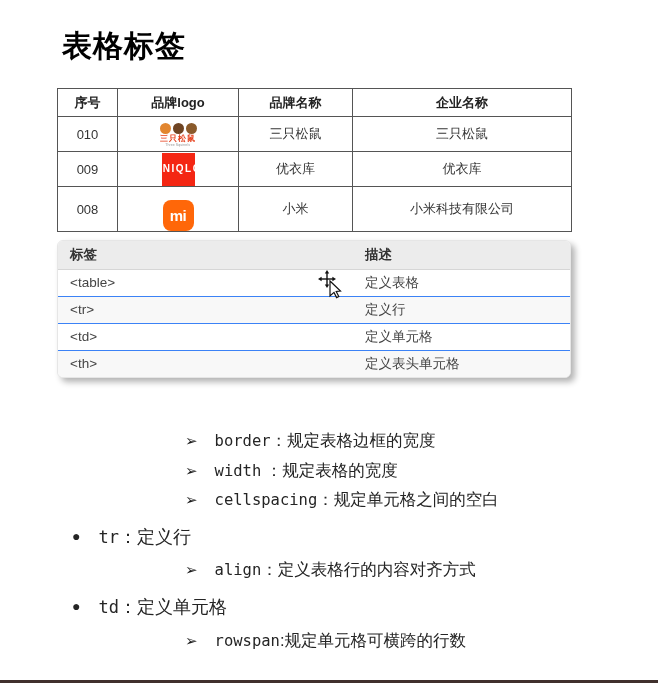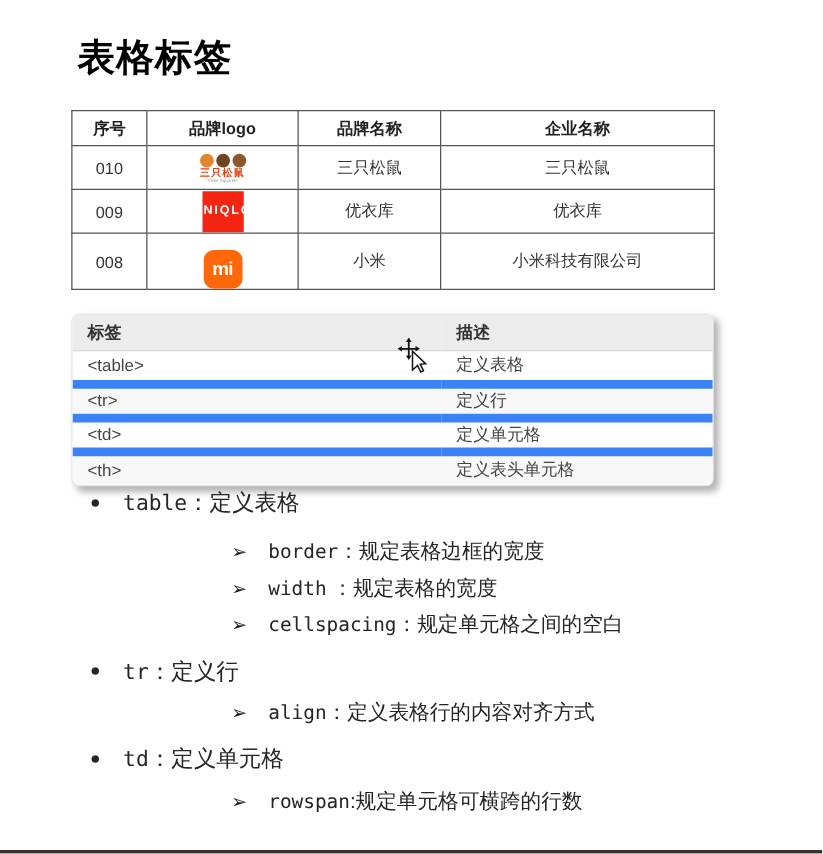--- a/index.html
+++ b/index.html
@@ -45,26 +45,25 @@
     display:inline-flex; align-items:center; justify-content:center;
     width:31px; height:31px; background:#ff6709; border-radius:8px;
     color:#ffffff; font-weight:bold; font-size:15px; letter-spacing:-.5px;margin-top:13px;
   }
   
   .tag-card {
     position:absolute; left:57px; top:240px; width:514px;
     border:1px solid #e6e6e6; border-radius:6px; overflow:hidden;
     box-shadow:4px 4px 6px rgba(0,0,0,.30);
     background:#ffffff;
-    margin-top:11px;
   }
   .tag-table { width:100%; border-collapse:collapse; table-layout:fixed; font-size:13.5px; color:#444; }
   .tag-table th, .tag-table td { text-align:left; padding:0 12px; height:27px; vertical-align:middle; }
   .tag-table thead th { height:28px; background:#ececec; border-bottom:1px solid #d6d6d6; font-weight:bold; color:#333; font-size:13.5px; }
-  .tag-table tbody tr { border-top:7px solid #3b82f6; }
+  .tag-table tbody tr { border-top:1px solid #3b82f6; }
   .tag-table tbody tr:first-child { border-top:none; }
   .tag-table tbody tr:nth-child(even) { background:#f8f8f8; }
   
   .cursor-icon { position:absolute; left:318px; top:270px; width:26px; height:30px; }
   
   .note { position:absolute; left:60px; width:560px; white-space:nowrap; color:#252525; }
   .note .bullet { display:inline-block; }
   .note.l1 { font-size:18px; padding-left:12px; }
   .note.l1 .bullet { font-size:14px; vertical-align:2px; margin-right:18px; }
   .note.l1 .code { font-family:"DejaVu Sans Mono", monospace; font-size:17px; }
@@ -177,23 +176,20 @@
     </g>
     <g fill="#111">
       <polygon points="9,0 6.8,3.6 11.2,3.6"></polygon>
       <polygon points="9,18 6.8,14.4 11.2,14.4"></polygon>
       <polygon points="0,9 3.6,6.8 3.6,11.2"></polygon>
       <polygon points="18,9 14.4,6.8 14.4,11.2"></polygon>
     </g>
     <polygon points="12,11 12,26 16,22.4 18.6,27.6 20.8,26.5 18.2,21.5 22.5,21" fill="#ffffff" stroke="#111" stroke-width="1.2"></polygon>
   </svg>
 
-  <div class="note l1" style="top:390px">
-    <span class="bullet">●</span><span class="code">table</span><span>：定义表格</span>
-  </div>
   <div class="note l2" style="top:430px">
     <span class="bullet">➢</span><span class="code">border</span><span>：规定表格边框的宽度</span>
   </div>
   <div class="note l2" style="top:460px">
     <span class="bullet">➢</span><span class="code">width</span><span> ：规定表格的宽度</span>
   </div>
   <div class="note l2" style="top:489px">
     <span class="bullet">➢</span><span class="code">cellspacing</span><span>：规定单元格之间的空白</span>
   </div>
   <div class="note l1" style="top:525px">

